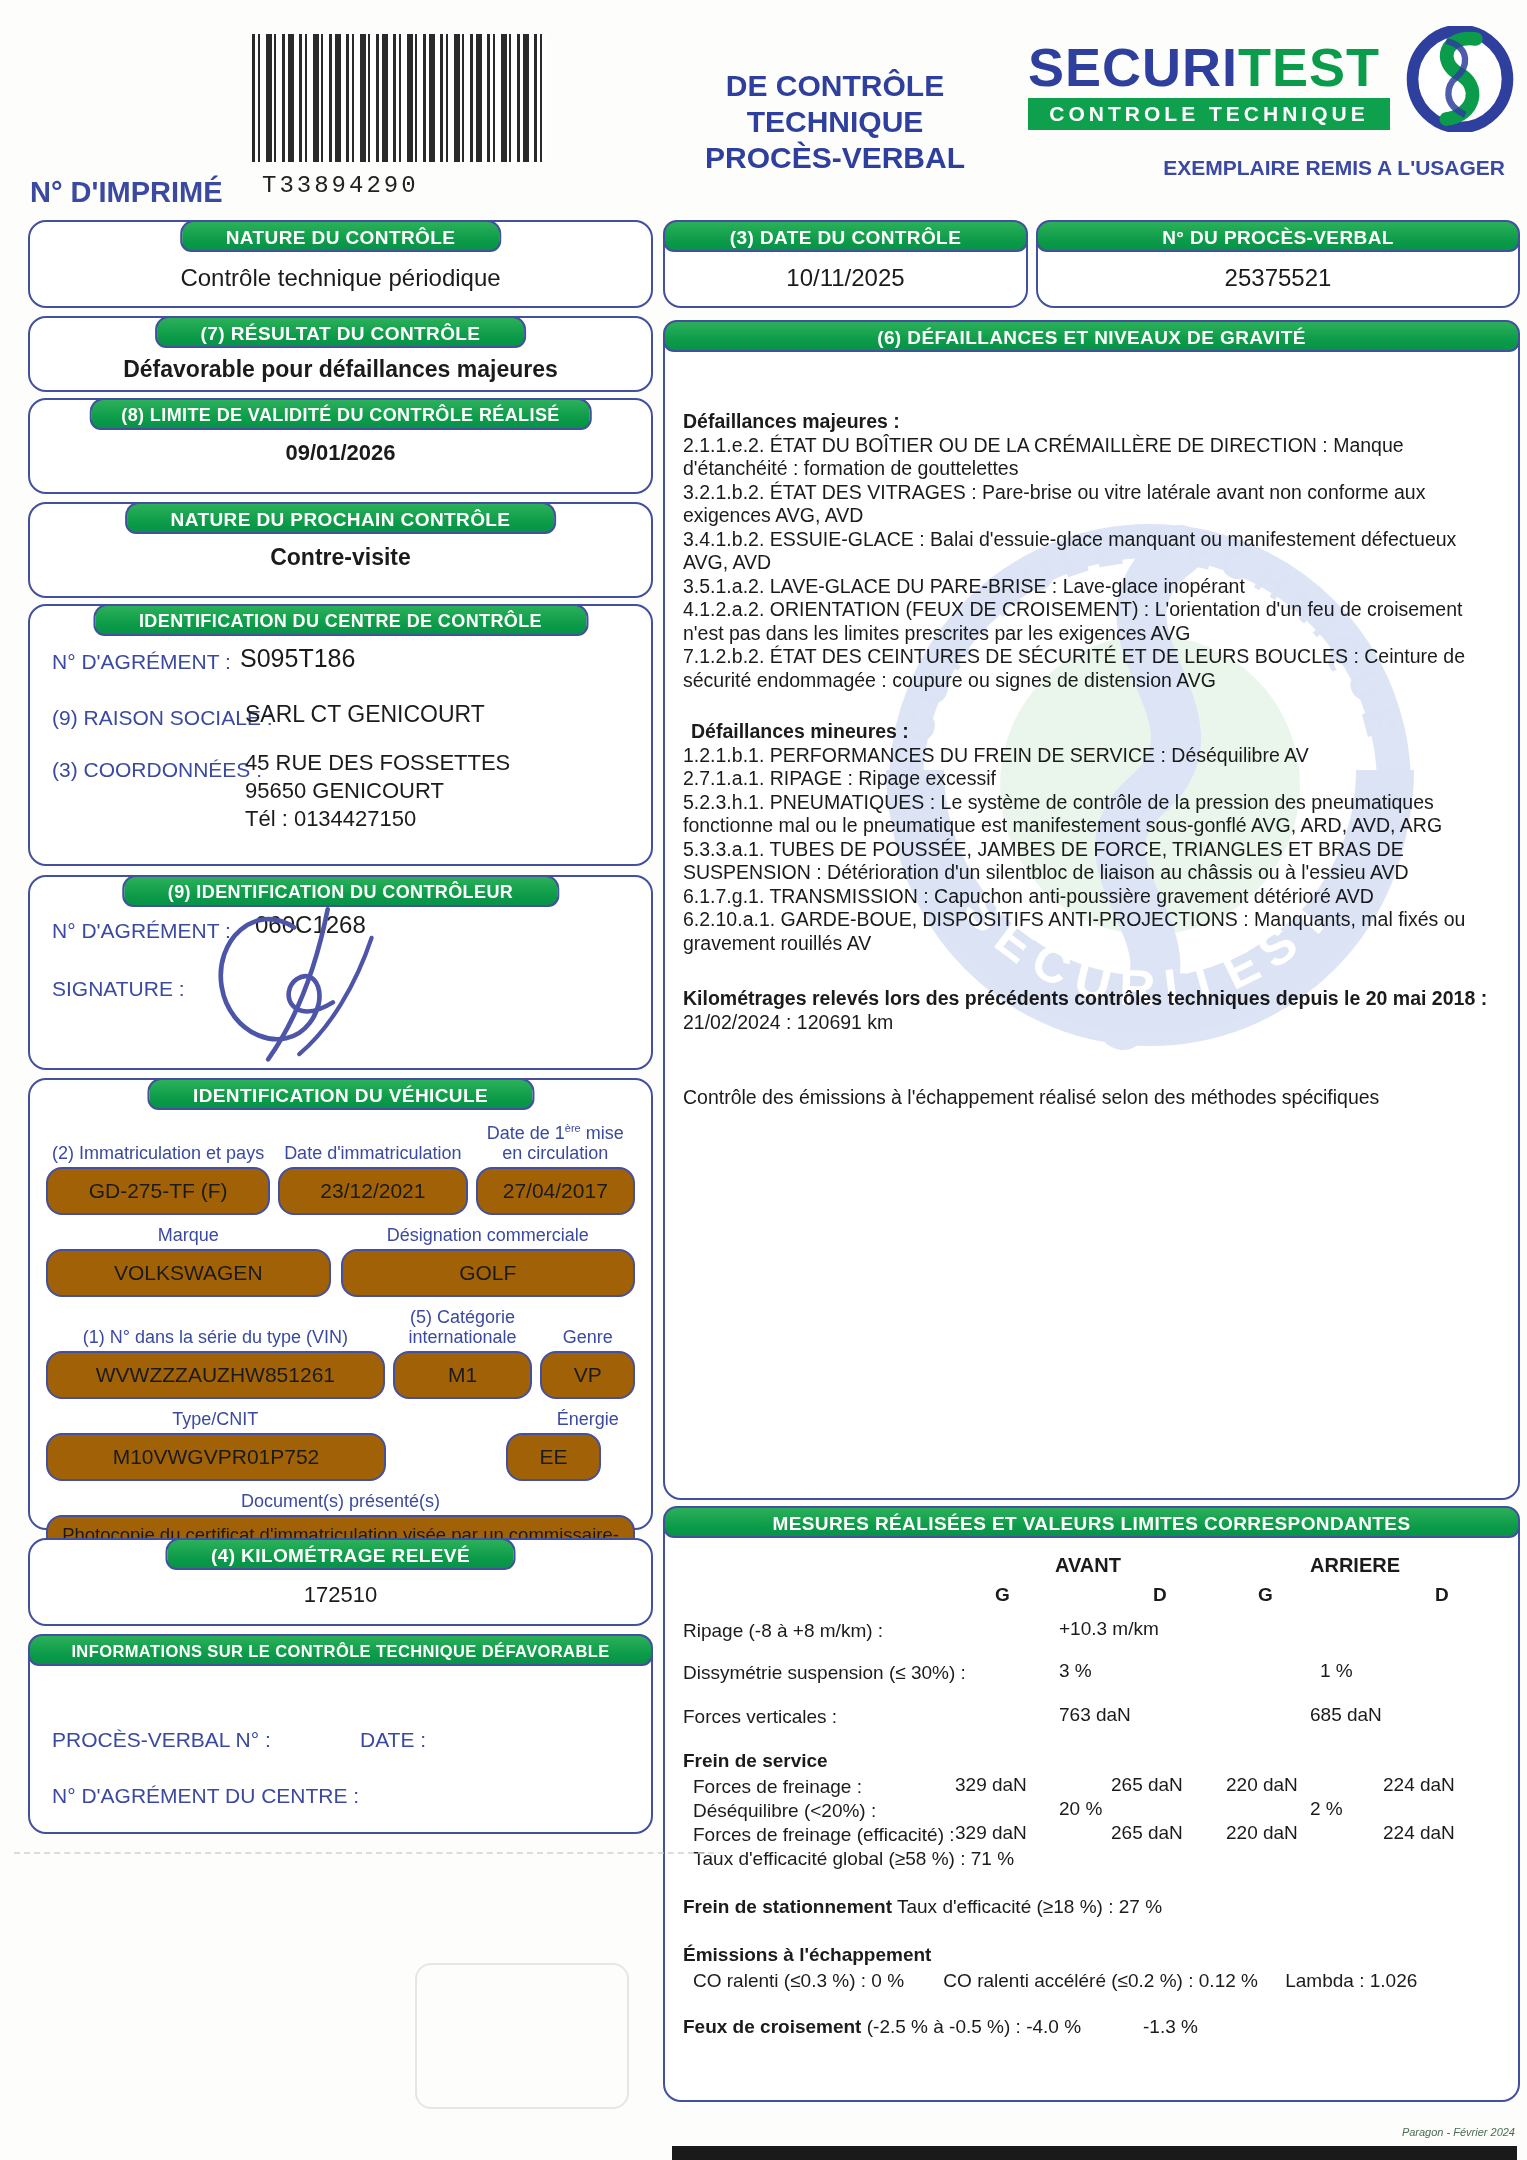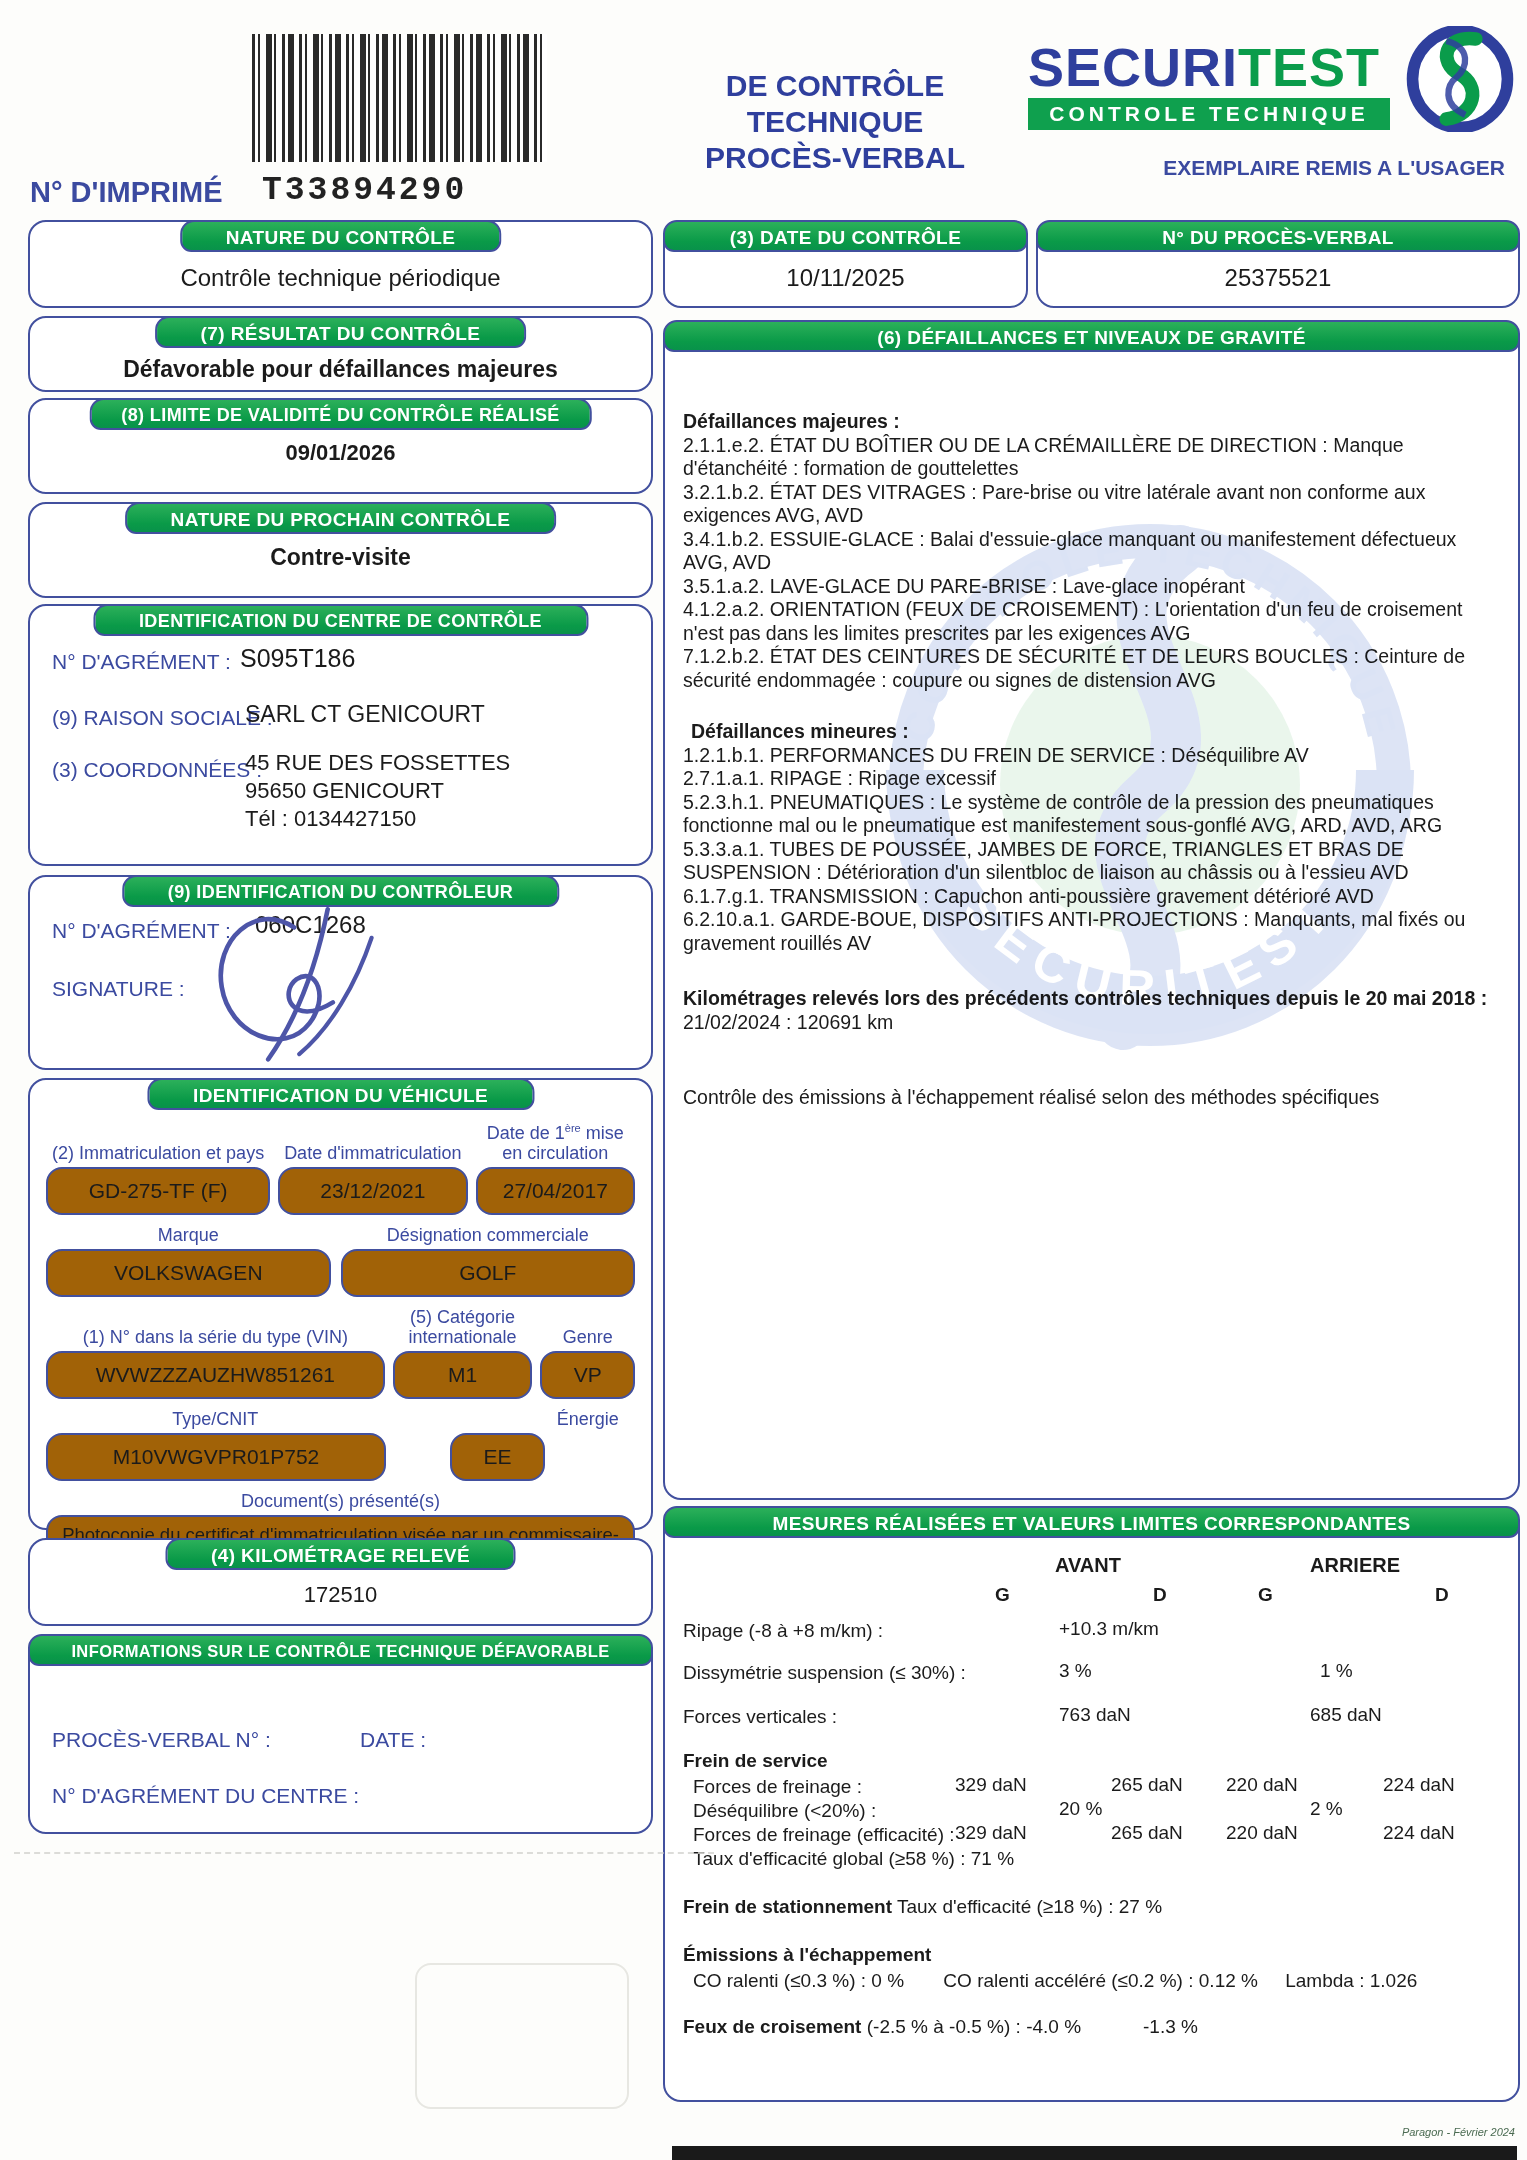--- a/index.html
+++ b/index.html
@@ -36,21 +36,21 @@
   .footer-note{position:absolute;right:12px;bottom:22px;font-size:11px;color:#4b6b52;font-style:italic;}
   sup{font-size:11px;}
 </style>
 </head>
 <body>
 
 <div class="page">
 
   <div class="abs barcode" style="left:252px;top:34px;width:295px;height:128px;"></div>
   <div class="abs bl b" style="left:30px;top:176px;font-size:29px;">N° D'IMPRIMÉ</div>
-  <div class="abs" style="left:262px;top:172px;font-size:33px;font-weight:bold;letter-spacing:3px;color:#222;font-family:'Liberation Mono',monospace;">T33894290</div>
+  <div class="abs" style="left:262px;top:172px;font-size:24px;font-weight:normal;letter-spacing:3px;color:#222;font-family:'Liberation Mono',monospace;">T33894290</div>
 
   <div class="abs" style="left:650px;top:68px;width:370px;text-align:center;color:#2f3f9d;font-weight:bold;font-size:30px;line-height:36px;">
     <div>DE CONTRÔLE TECHNIQUE</div>
     <div>PROCÈS-VERBAL</div>
   </div>
 
   <div class="abs" style="left:1028px;top:36px;font-size:54px;font-weight:bold;letter-spacing:1px;white-space:nowrap;">
     <span style="color:#2f3f9d;">SECURI</span><span style="color:#0a9c4b;">TEST</span>
   </div>
   <div class="abs" style="left:1028px;top:98px;width:362px;height:32px;background:#0fa04e;color:#fff;font-weight:bold;
@@ -156,21 +156,21 @@
       <div class="pill" style="width:140px;height:48px;margin-left:8px;">M1</div>
       <div class="pill" style="width:95px;height:48px;margin-left:8px;">VP</div>
     </div>
 
     <div class="row" style="margin-top:10px;">
       <div class="vlabel" style="width:340px;">Type/CNIT</div>
       <div class="vlabel" style="width:95px;margin-left:156px;">Énergie</div>
     </div>
     <div class="row" style="margin-top:4px;">
       <div class="pill" style="width:340px;height:48px;">M10VWGVPR01P752</div>
-      <div class="pill" style="width:95px;height:48px;margin-left:64px;">EE</div>
+      <div class="pill" style="width:95px;height:48px;margin-left:120px;">EE</div>
     </div>
 
     <div class="vlabel" style="margin-top:10px;">Document(s) présenté(s)</div>
     <div class="pill" style="margin-top:4px;width:100%;height:62px;font-size:18.5px;line-height:22px;padding:0 14px;">Photocopie du certificat d'immatriculation visée par un commissaire-priseur ou un huissier de justice</div>
   </div>
 
   <div class="bx" style="left:28px;top:1538px;width:625px;height:88px;">
     <div class="gbar inset">(4) KILOMÉTRAGE RELEVÉ</div>
     <div class="cval" style="margin-top:42px;font-size:22px;">172510</div>
   </div>

